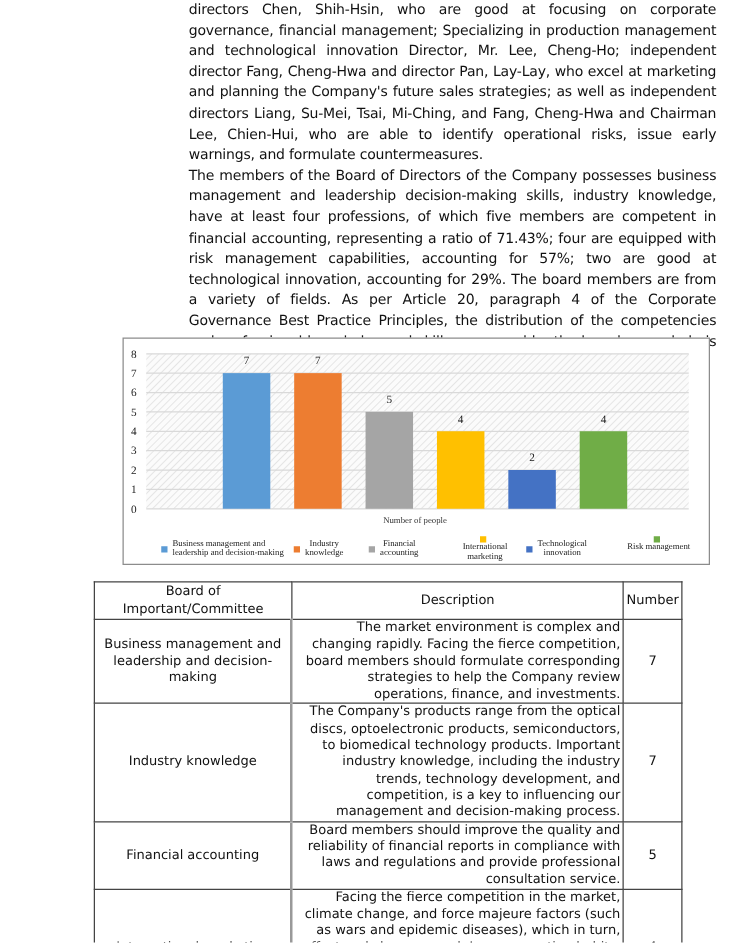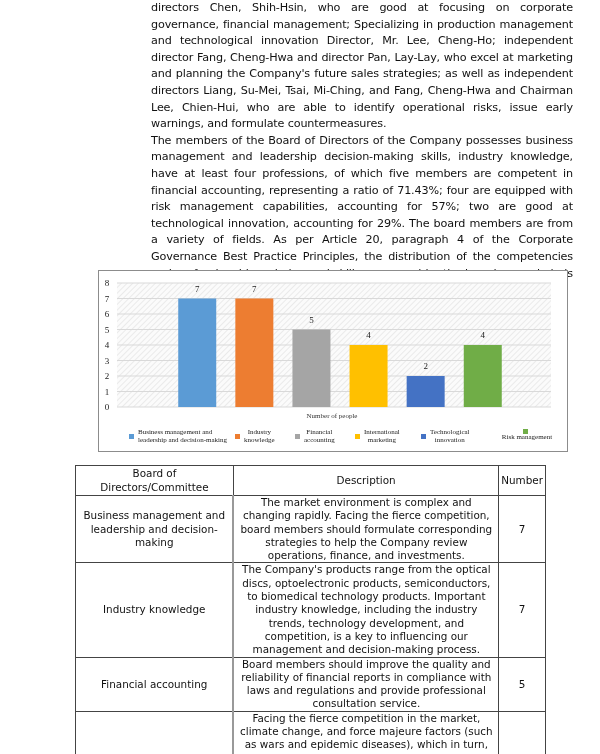--- a/index.html
+++ b/index.html
@@ -11,21 +11,21 @@
                border: 1px solid #8c8c8c; background: #fff; box-sizing: border-box; }
   .chart-box svg { position: absolute; left: 0; top: 0; }
   .legend { position: absolute; left: 30px; top: 158px; width: 440px; display: flex; gap: 0; }
   .legend-item { display: flex; align-items: center; font-family: Liberation Serif, serif; font-size: 7px; line-height: 7.5px; color: #222; }
   .legend-swatch { width: 5px; height: 5px; margin-right: 4px; flex: none; }
   .data-table { position: absolute; left: 75px; top: 465px; width: 471px; border-collapse: collapse;
                 font-size: 10.4px; line-height: 13.3px; }
   .data-table th, .data-table td { border: 1px solid #444; padding: 0 2px; vertical-align: middle; }
   .data-table th { font-weight: normal; height: 29px; text-align: center; }
   .data-table td.cat { text-align: center; width: 153px; }
-  .data-table td.desc { text-align: center; width: 262px; border-left: 2px solid #999; }
+  .data-table td.desc { text-align: right; width: 262px; border-left: 2px solid #999; }
   .data-table td.num { text-align: center; width: 40px; }
 </style>
 </head>
 <body>
 
 <div class="para-block">
   <p class="para">directors Chen, Shih-Hsin, who are good at focusing on corporate governance, financial management; Specializing in production management and technological innovation Director, Mr. Lee, Cheng-Ho; independent director Fang, Cheng-Hwa and director Pan, Lay-Lay, who excel at marketing and planning the Company's future sales strategies; as well as independent directors Liang, Su-Mei, Tsai, Mi-Ching, and Fang, Cheng-Hwa and Chairman Lee, Chien-Hui, who are able to identify operational risks, issue early warnings, and formulate countermeasures.</p>
   <p class="para">The members of the Board of Directors of the Company possesses business management and leadership decision-making skills, industry knowledge, have at least four professions, of which five members are competent in financial accounting, representing a ratio of 71.43%; four are equipped with risk management capabilities, accounting for 57%; two are good at technological innovation, accounting for 29%. The board members are from a variety of fields. As per Article 20, paragraph 4 of the Corporate Governance Best Practice Principles, the distribution of the competencies and professional knowledge and skills possessed by the board as a whole is described below.</p>
 </div>
 
@@ -84,39 +84,39 @@
         <span style="text-align: left;">Business management and<br>leadership and decision-making</span>
       </div>
       <div class="legend-item" style="width: 60px;">
         <span class="legend-swatch" style="background: rgb(237, 125, 49);"></span>
         <span style="text-align: center;">Industry<br>knowledge</span>
       </div>
       <div class="legend-item" style="width: 60px;">
         <span class="legend-swatch" style="background: rgb(165, 165, 165);"></span>
         <span style="text-align: center;">Financial<br>accounting</span>
       </div>
-      <div class="legend-item" style="width: 66px;">
+      <div class="legend-item" style="width: 66px; flex-direction: column;">
         <span class="legend-swatch" style="background: rgb(255, 192, 0);"></span>
         <span style="text-align: center;">International<br>marketing</span>
       </div>
       <div class="legend-item" style="width: 66px;">
         <span class="legend-swatch" style="background: rgb(68, 114, 196);"></span>
         <span style="text-align: center;">Technological<br>innovation</span>
       </div>
       <div class="legend-item" style="width: 80px; flex-direction: column;">
         <span class="legend-swatch" style="background: rgb(112, 173, 71);"></span>
         <span style="text-align: left;">Risk management</span>
       </div>
     </div>
 </div>
 
 <table class="data-table">
   <thead>
     <tr>
-      <th>Board of Directors/Committee</th>
+      <th>Board of Important/Committee</th>
       <th>Description</th>
       <th>Number</th>
     </tr>
   </thead>
   <tbody>
     <tr style="height:54px">
       <td class="cat">Business management and leadership and decision-making</td>
       <td class="desc">The market environment is complex and changing rapidly. Facing the fierce competition, board members should formulate corresponding strategies to help the Company review operations, finance, and investments.</td>
       <td class="num">7</td>
     </tr>

